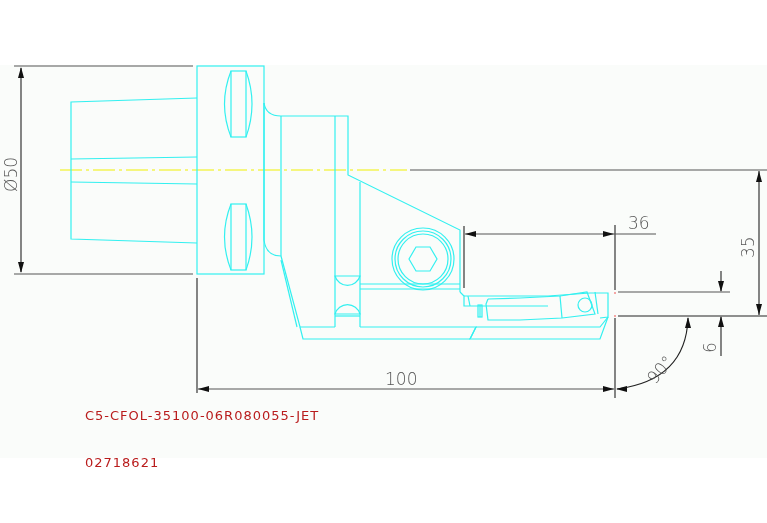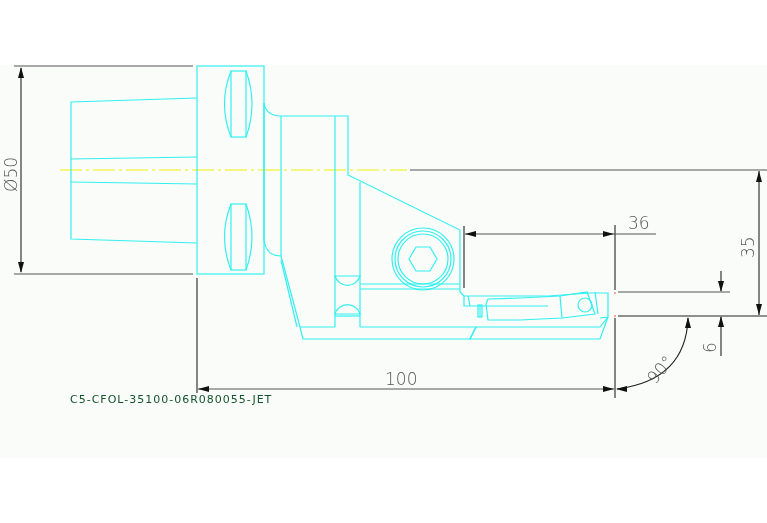--- a/index.html
+++ b/index.html
@@ -7,22 +7,22 @@
     .canvas { position: absolute; left: 0; top: 0; width: 767px; height: 523px; }
     .sheet { position: absolute; left: 0; top: 65px; width: 767px; height: 393px; background: #fafcfa; }
     svg { position: absolute; left: 0; top: 0; }
     .part { fill: none; stroke: #33f0f0; stroke-width: 1.2; }
     .dim { fill: none; stroke: #555555; stroke-width: 1.1; }
     .dimdark { fill: none; stroke: #222222; stroke-width: 1.1; }
     .center { fill: none; stroke: #f0f000; stroke-width: 1.2; stroke-dasharray: 22 4 3 4; }
     .arrow { fill: #111111; stroke: none; }
     .dimtext { font-family: "DejaVu Sans", sans-serif; font-size: 17px; fill: #555555; font-weight: 300; }
     .label {
-      position: absolute; font-family: "DejaVu Sans", sans-serif; font-size: 11px;
-      color: #14532d; letter-spacing: 1px; white-space: nowrap; margin: 0;
+      position: absolute; font-family: "DejaVu Sans", sans-serif; font-size: 13px;
+      color: #b91c1c; letter-spacing: 1px; white-space: nowrap; margin: 15px;
     }
     .label.code { left: 70px; top: 393px; }
     .label.num { left: 70px; top: 440px; }
   </style>
 </head>
 <body>
 
 <div class="canvas">
   <div class="sheet"></div>
 
@@ -143,13 +143,14 @@
       <polygon class="arrow" points="688,317 685,328 691,328"></polygon>
       <polygon class="arrow" points="616,389 627,386 627,392"></polygon>
       <text class="dimtext" transform="translate(655,385) rotate(-50)">90°</text>
     </g>
 
     <line x1="615" y1="292" x2="615" y2="294" stroke="#f05050" stroke-width="1"></line>
     <line x1="615" y1="315" x2="615" y2="317" stroke="#f05050" stroke-width="1"></line>
   </svg>
 
   <p class="label code">C5-CFOL-35100-06R080055-JET</p>
+  <p class="label num">02718621</p>
 </div>
 
 </body></html>

